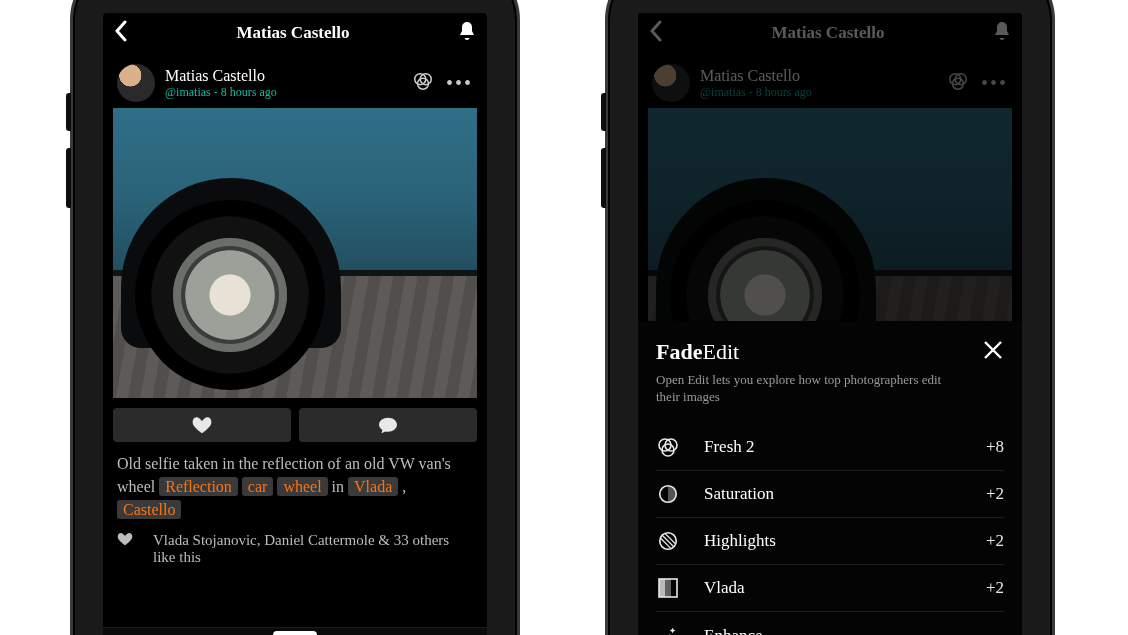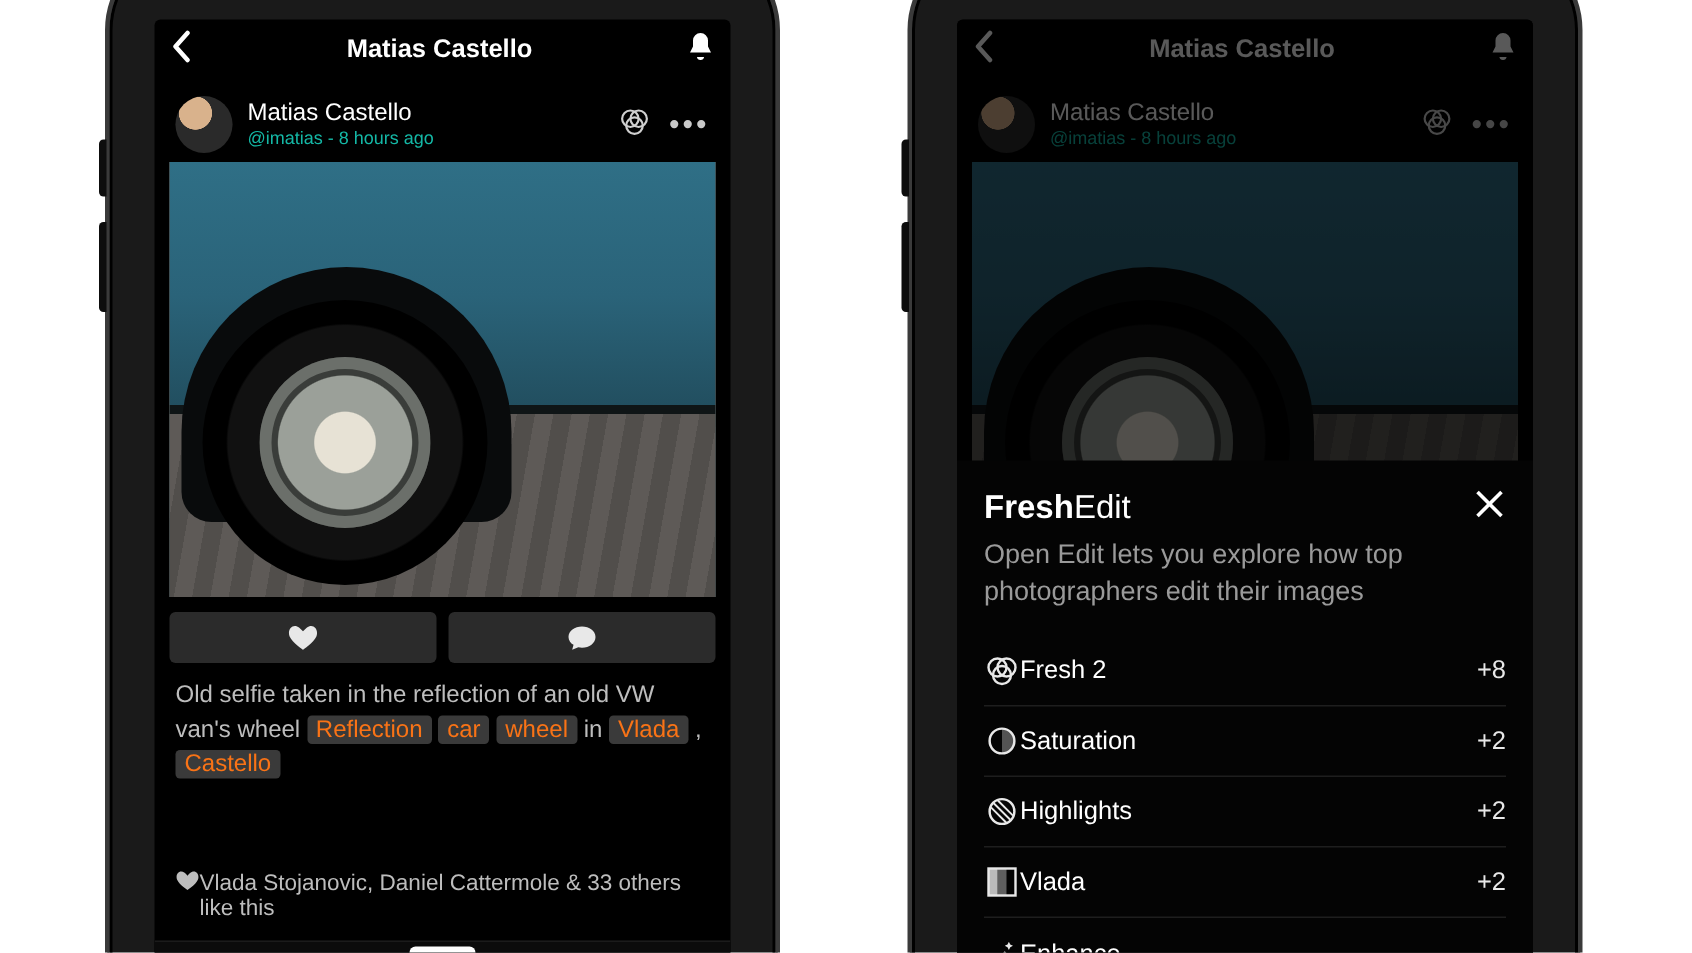--- a/index.html
+++ b/index.html
@@ -1,17 +1,17 @@
 <!DOCTYPE html>
 <html><head>
 <meta charset="utf-8">
 <style>
   * { margin: 0; padding: 0; box-sizing: border-box; }
   body { background: #ffffff; font-family: -apple-system, 'Helvetica Neue', Helvetica, Arial, sans-serif; width: 1128px; height: 635px; overflow: hidden; }
-  .stage { position: relative; width: 1128px; height: 635px; }
+  .stage { position: relative; width: 1128px; height: 635px; font-family: Liberation Serif, serif; }
 
   .phone { position: absolute; top: -40px; width: 450px; height: 800px; background: #1a1a1a; border-radius: 60px; border: 3px solid #3a3a3a; box-shadow: inset 0 0 0 2px #000; }
   .phone::before { content:""; position:absolute; left:-7px; top:130px; width:5px; height:38px; background:#0d0d0d; border-radius:3px 0 0 3px; }
   .phone::after { content:""; position:absolute; left:-7px; top:185px; width:5px; height:60px; background:#0d0d0d; border-radius:3px 0 0 3px; }
   .phone-left  { left: 70px; }
   .phone-right { left: 605px; }
 
   .screen { position:absolute; top:50px; left:30px; right:30px; bottom:90px; background:#000; overflow:hidden; border-radius:4px; }
 
   .navbar { height:40px; display:flex; align-items:center; justify-content:space-between; padding:0 10px; color:#fff; }
@@ -35,40 +35,40 @@
   .tire  { position:absolute; left:22px; top:92px; width:190px; height:190px; background:radial-gradient(circle,#111 0 58%, #000 59% 100%); border-radius:50%; }
   .hub   { position:absolute; left:60px; top:130px; width:114px; height:114px; border-radius:50%; background:radial-gradient(circle,#e7e2d5 0 25%, #9ba099 26% 55%, #3a3d3a 56% 100%); box-shadow: inset 0 0 0 8px #6b6f6a; }
 
   .action-row { display:flex; gap:8px; margin-top:10px; }
   .act-btn { flex:1; height:34px; background:#2b2b2b; border-radius:4px; display:flex; align-items:center; justify-content:center; }
   .act-btn svg { fill:#e8e8e8; }
 
   .caption { color:#bdbdbd; font-size:16px; line-height:1.45; padding:10px 4px 4px 4px; }
   .tag { background:#3a3a3a; color:#f97316; padding:1px 6px; border-radius:3px; }
 
-  .likes { color:#bdbdbd; font-size:15px; padding:6px 4px 0 4px; display:flex; gap:0;margin-top:48px; }
+  .likes { color:#bdbdbd; font-size:15px; padding:6px 4px 0 4px; display:flex; gap:20px; }
   .likes .names { flex:1; }
 
   .tabbar { position:absolute; left:0; right:0; bottom:0; height:40px; background:#0b0b0b; display:flex; align-items:center; justify-content:space-around; border-top:1px solid #1b1b1b; }
   .tabbar .tab { width:44px; height:34px; display:flex; align-items:center; justify-content:center; border-radius:4px; }
   .tabbar .tab.active { background:#ffffff; }
 
   
   .dim { position:absolute; inset:0; background:rgba(0,0,0,0.72); }
   .dim .navbar, .dim .card-head, .dim .photo { filter: brightness(.35); }
 
   .sheet { position:absolute; left:0; right:0; bottom:0; background:#040404; padding:18px 18px 8px 18px; color:#fff; }
   .sheet-head { display:flex; align-items:flex-start; justify-content:space-between; }
   .sheet-title { font-size:22px; font-weight:300; }
   .sheet-title b { font-weight:700; }
-  .sheet-sub { font-size:18px; color:#9a9a9a; margin-top:6px; max-width:300px; line-height:1.35; }
+  .sheet-sub { font-size:13px; color:#9a9a9a; margin-top:6px; max-width:300px; line-height:1.35; }
   .close-x svg { stroke:#fff; stroke-width:2.4; }
 
   .edit-list { margin-top:18px; }
-  .edit-row { display:flex; align-items:center; height:47px; border-bottom:1px solid #1e1e1e; gap:0; }
+  .edit-row { display:flex; align-items:center; height:47px; border-bottom:1px solid #1e1e1e; gap:24px; }
   .edit-row:last-child { border-bottom:none; }
   .edit-row .ei { width:24px; height:24px; display:flex; align-items:center; justify-content:center; }
   .edit-row .label { flex:1; font-size:17px; font-weight:400; }
   .edit-row .val { font-size:17px; color:#e8e8e8; }
 
   .tags-line { display:inline; }
 </style>
 </head>
 <body>
 
@@ -209,21 +209,21 @@
               <div class="tire"></div>
               <div class="hub"></div>
           </div>
         </div>
       </div>
 
       <div class="sheet">
         <div class="sheet-head">
           <div>
             <div class="sheet-title">
-              <b>Fresh</b><span>Edit</span>
+              <b>Fade</b><span>Edit</span>
             </div>
             <div class="sheet-sub">Open Edit lets you explore how top photographers edit their images</div>
           </div>
           <span class="close-x">
             <svg width="22" height="22" viewBox="0 0 22 22" fill="none">
                 <path d="M3 3l16 16M19 3L3 19"></path>
               </svg>
           </span>
         </div>
 

